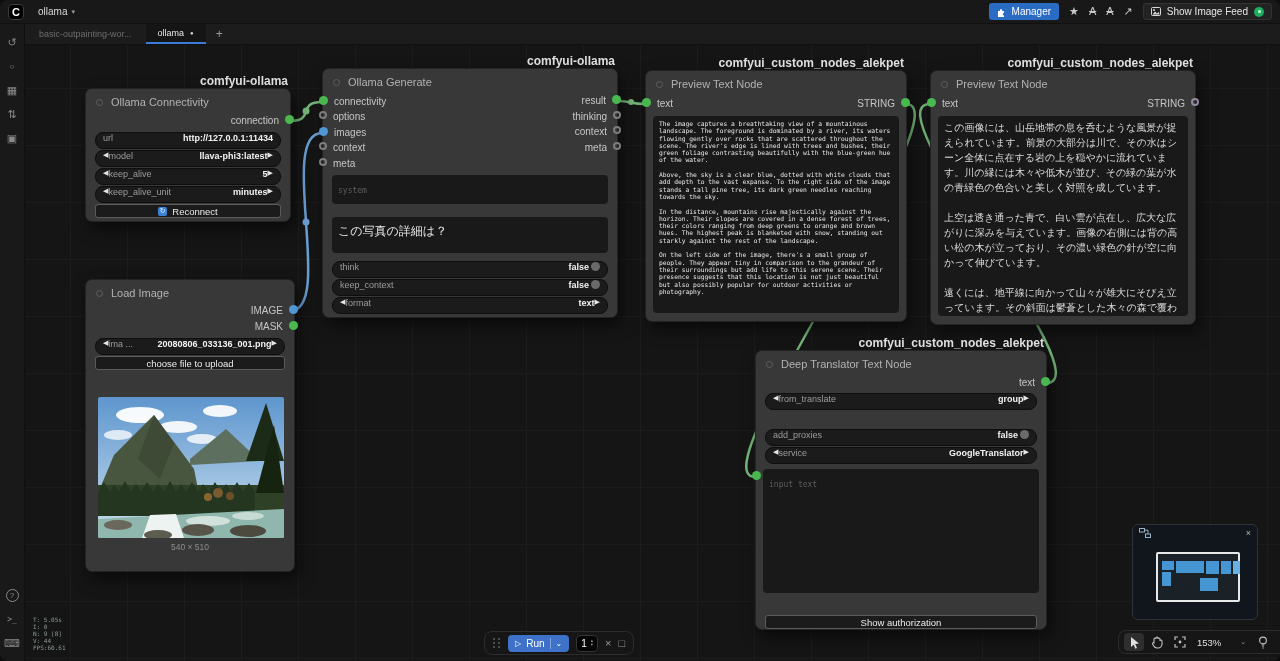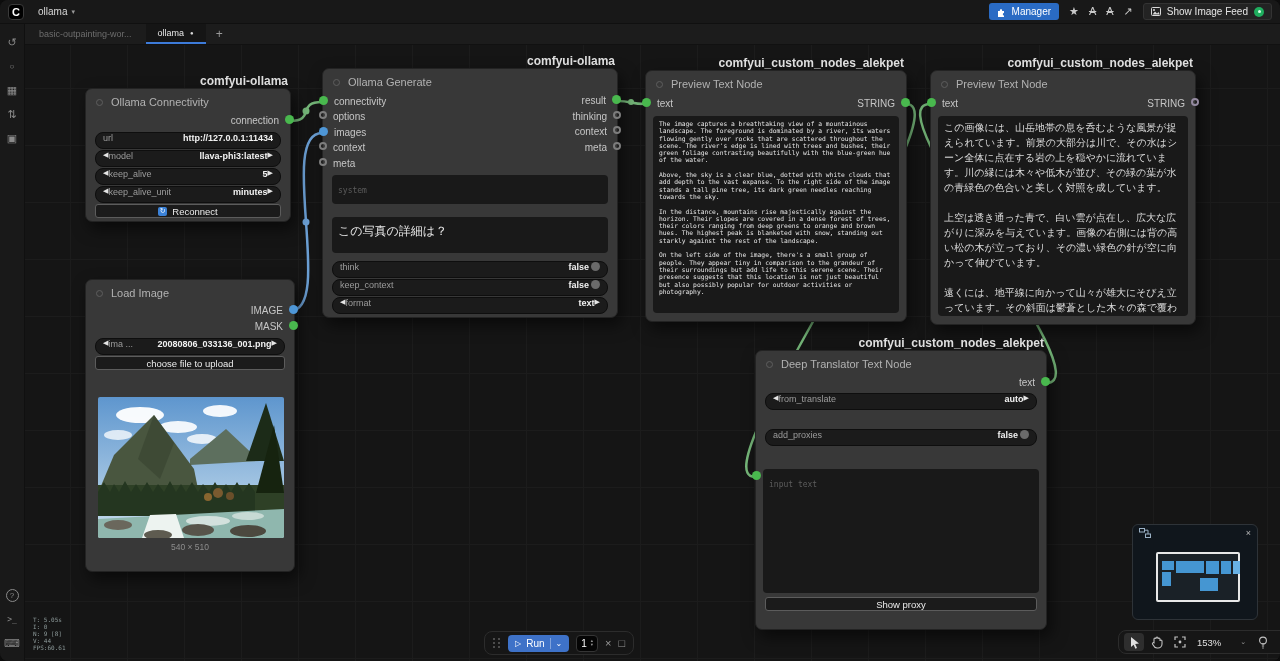--- a/index.html
+++ b/index.html
@@ -404,36 +404,42 @@
       <span class="cdot"></span>
       <span>Deep Translator Text Node</span>
     </div>
     <div class="slot out" style="top:26px">
       <span class="pdot green"></span>
       <span>text</span>
     </div>
     <div class="w" style="top:42px">
       <span class="arr">◀</span>
       <span class="lab">from_translate</span>
-      <span class="val">auto</span>
+      <span class="val">group</span>
       <span class="arr">▶</span>
     </div>
     <div class="w" style="top:78px">
       <span class="lab">add_proxies</span>
       <span class="val">false</span>
       <span class="knob"></span>
     </div>
+    <div class="w" style="top:96px">
+      <span class="arr">◀</span>
+      <span class="lab">service</span>
+      <span class="val">GoogleTranslator</span>
+      <span class="arr">▶</span>
+    </div>
     <div class="slot in" style="top:120px">
       <span class="pdot green"></span>
     </div>
     <div class="ta" style="left:7px;right:7px;top:118px;height:124px">
       <span class="ph">input text</span>
     </div>
-    <div class="btn" style="top:246px">
-      <span>Show proxy</span>
+    <div class="btn" style="top:264px">
+      <span>Show authorization</span>
     </div>
   </div>
 
   <div id="stats">
     <div>T: 5.05s</div>
     <div>I: 0</div>
     <div>N: 9 [8]</div>
     <div>V: 44</div>
     <div>FPS:60.61</div>
   </div>

